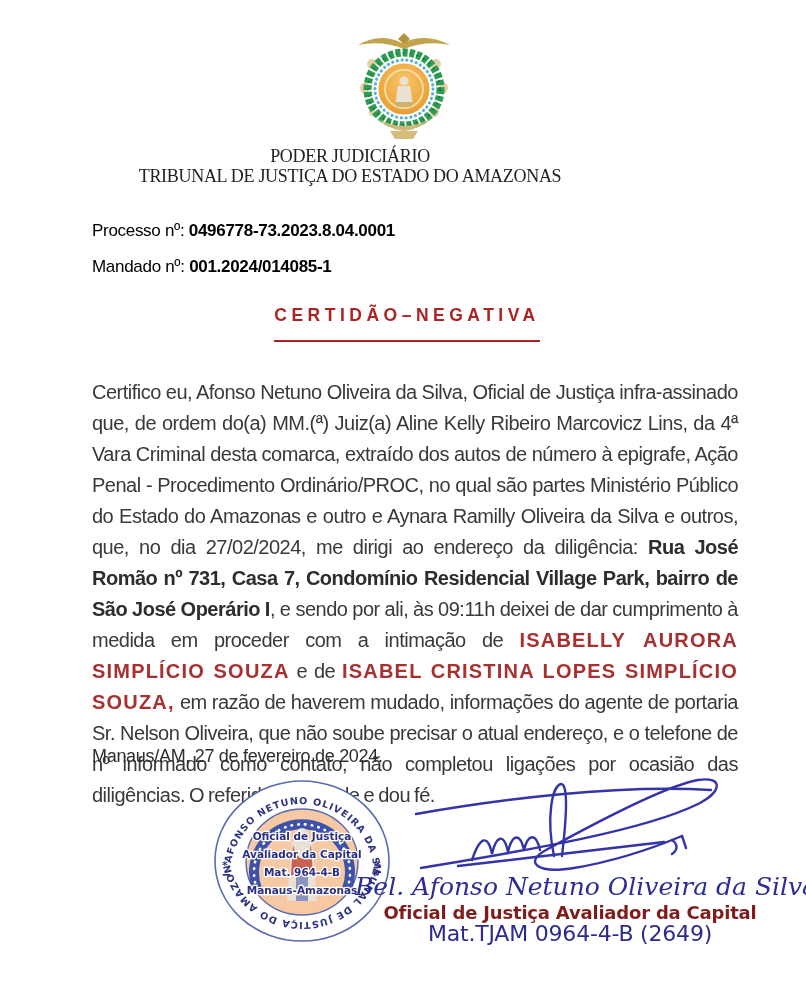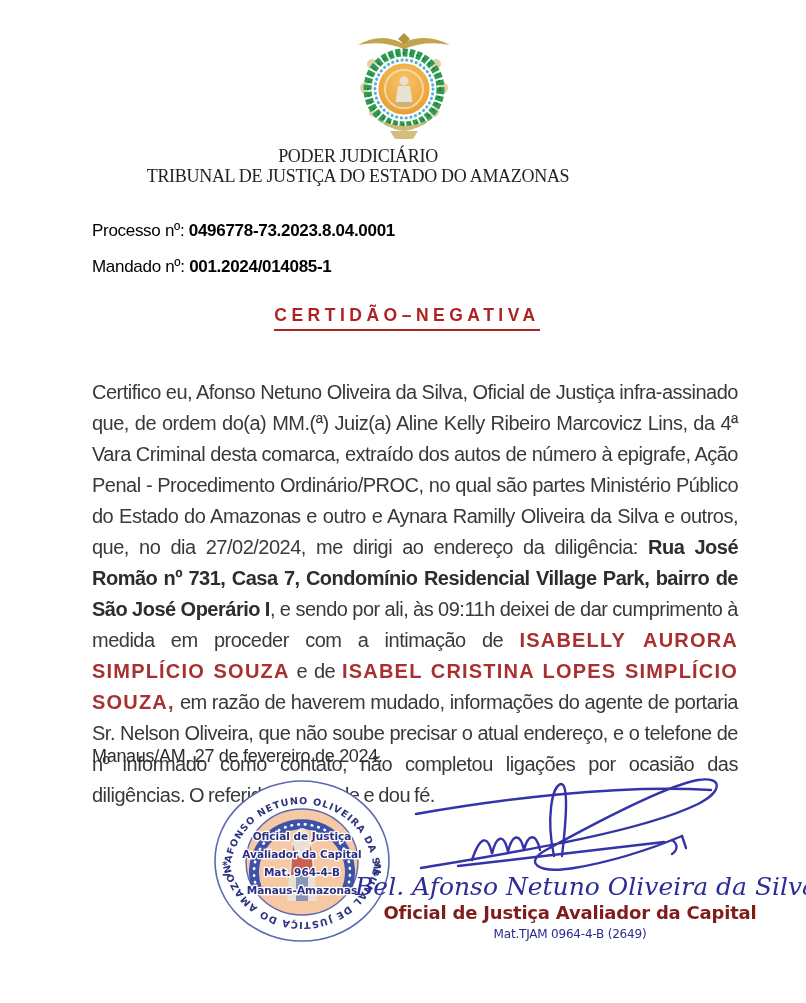--- a/index.html
+++ b/index.html
@@ -7,35 +7,35 @@
     position:relative;
     width:806px;height:1003px;
     background:#ffffff;
     font-family:"Liberation Sans", sans-serif;
     color:#393939;
     overflow:hidden;
   }
   
   .emblem{position:absolute;left:352px;top:30px;width:104px;height:112px;}
   .hdr-line{position:absolute;left:0;width:700px;text-align:center;color:#222;}
-  .hdr-serif{font-family:"Liberation Serif", serif;font-size:18px;letter-spacing:-0.3px;margin-left:8px;}
+  .hdr-serif{font-family:"Liberation Serif", serif;font-size:18px;letter-spacing:-0.3px;}
   .hdr1{top:146px;}
   .hdr2{top:166px;}
   .hdr3{top:189px;font-size:16px;color:#2e2e2e;}
   
   .case-row{position:absolute;left:92px;font-size:17px;letter-spacing:-0.3px;color:#000000;}
   .case-row .val{font-weight:bold;}
   .case1{top:221px;}
   .case2{top:257px;}
   
   .doc-title-wrap{position:absolute;left:0;top:305px;width:814px;text-align:center;}
   .doc-title{
     display:inline-block;
     font-size:17.5px;font-weight:bold;letter-spacing:4.5px;
-    color:#ad2323;border-bottom:2px solid #ad2323;padding-bottom:3px;
+    color:#ad2323;border-bottom:2px solid #ad2323;padding-bottom:14px;
   }
   
   .body-text{
     position:absolute;left:92px;top:357px;width:646px;
     font-size:20px;line-height:31px;letter-spacing:-0.5px;word-spacing:-1px;
     text-align:justify;color:#393939;
   }
   .body-text .addr{font-weight:bold;color:#2d2d2d;}
   .body-text .red-name{font-weight:bold;color:#a93030;letter-spacing:1.2px;}
   
@@ -58,21 +58,21 @@
   .sig-name{
     font-family:"DejaVu Serif", serif;font-style:italic;
     font-size:25px;line-height:30px;color:#2c2c96;white-space:nowrap;
   }
   .sig-role{
     font-family:"DejaVu Sans", sans-serif;font-weight:bold;
     font-size:18px;line-height:22px;color:#7f1d1d;letter-spacing:-0.2px;
   }
   .sig-mat{
     font-family:"DejaVu Sans", sans-serif;
-    font-size:12px;line-height:20px;color:#2b2b8c;letter-spacing:-0.2px;
+    font-size:22px;line-height:20px;color:#2b2b8c;letter-spacing:-0.2px;
   }
 </style>
 </head>
 <body>
 
 <div class="page">
 
   <svg class="emblem" viewBox="0 0 104 112" xmlns="http://www.w3.org/2000/svg">
     <defs>
       <radialGradient id="goldg" cx="50%" cy="38%" r="70%">

